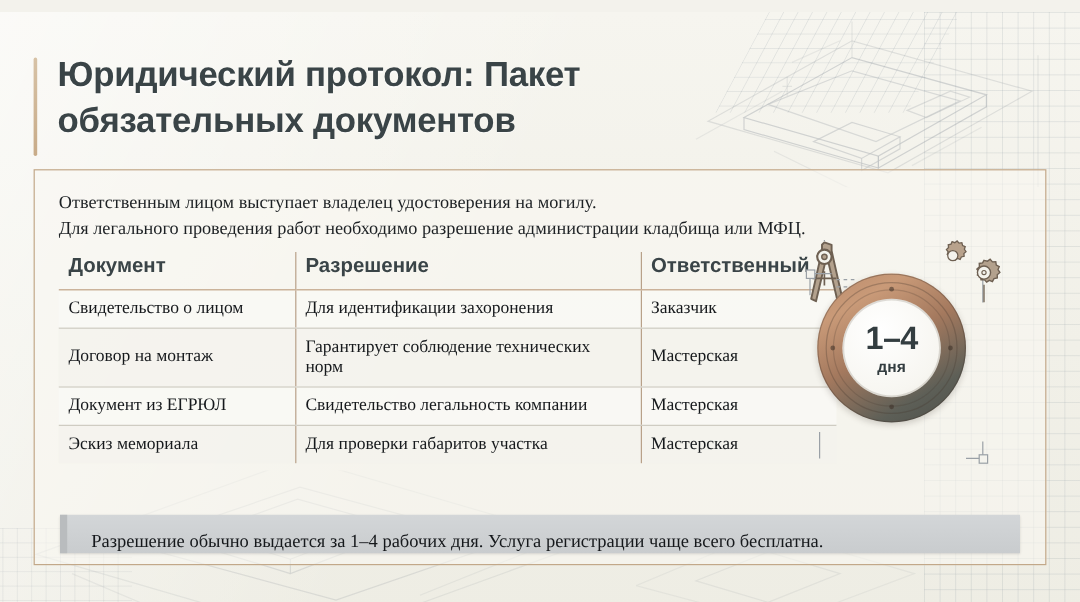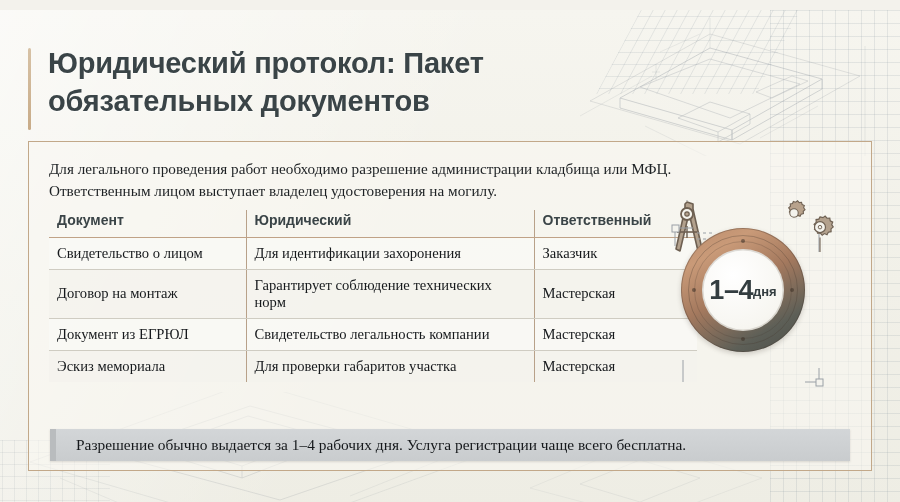--- a/index.html
+++ b/index.html
@@ -135,21 +135,21 @@
     border-collapse: collapse;
     table-layout: fixed;
   }
   .doc-table col.c1 { width: 197px; }
   .doc-table col.c2 { width: 288px; }
   .doc-table col.c3 { width: 163px; }
 
   .doc-table th {
     text-align: left;
     font-family: "Liberation Sans", sans-serif;
-    font-size: 14px;
+    font-size: 17px;
     font-weight: 700;
     color: #3a4447;
     padding: 2px 10px 9px 8px;
     border-bottom: 1.4px solid #c0a286;
     vertical-align: bottom;
   }
   .doc-table td {
     font-family: "Liberation Serif", serif;
     font-size: 14.6px;
     line-height: 1.16;
@@ -197,21 +197,21 @@
     border-radius: 50%;
     border: 1px solid rgba(70,55,45,0.22);
   }
   .ring-hub {
     position: absolute;
     inset: 21px;
     border-radius: 50%;
     background: radial-gradient(circle at 38% 32%, #ffffff 0%, #f7f6f1 70%, #eceae2 100%);
     box-shadow: inset 0 0 0 1.5px rgba(90,75,60,0.18);
     display: flex;
-    flex-direction: row;
+    flex-direction: column;
     align-items: center;
     justify-content: center;
   }
   .badge-num {
     font-family: "Liberation Sans", sans-serif;
     font-size: 27px;
     font-weight: 700;
     color: #333d40;
     line-height: 1;
     letter-spacing: -0.5px;
@@ -247,21 +247,21 @@
   
   .footer-band {
     position: absolute;
     left: 50px;
     top: 419px;
     width: 800px;
     height: 32px;
     background: linear-gradient(180deg, #d3d6d8 0%, #c9ccce 100%);
     box-shadow: 0 1px 2px rgba(90,85,75,0.18);
     display: flex;
-    align-items: center;
+    align-items: flex-end;
     box-sizing: border-box;
     padding-left: 26px;
   }
   .footer-accent {
     position: absolute;
     left: 0; top: 0;
     width: 6px; height: 100%;
     background: #b9bcbe;
   }
   .footer-text {
@@ -326,34 +326,34 @@
     <h1 class="title">
       <span>Юридический протокол: Пакет</span>
       <span>обязательных документов</span>
     </h1>
   </div>
 
   <div class="panel">
     <div class="panel-inner">
 
       <p class="intro">
+        <span>Ответственным лицом выступает владелец удостоверения на могилу.</span>
         <span>Для легального проведения работ необходимо разрешение администрации кладбища или МФЦ.</span>
-        <span>Ответственным лицом выступает владелец удостоверения на могилу.</span>
       </p>
 
       <table class="doc-table">
         <colgroup>
             <col class="c1">
             <col class="c2">
             <col class="c3">
           </colgroup>
         <thead>
           <tr>
             <th>Документ</th>
-            <th>Юридический</th>
+            <th>Разрешение</th>
             <th>Ответственный</th>
           </tr>
         </thead>
         <tbody>
           <tr>
             <td>Свидетельство о лицом</td>
             <td>Для идентификации захоронения</td>
             <td>Заказчик</td>
           </tr>
           <tr>

